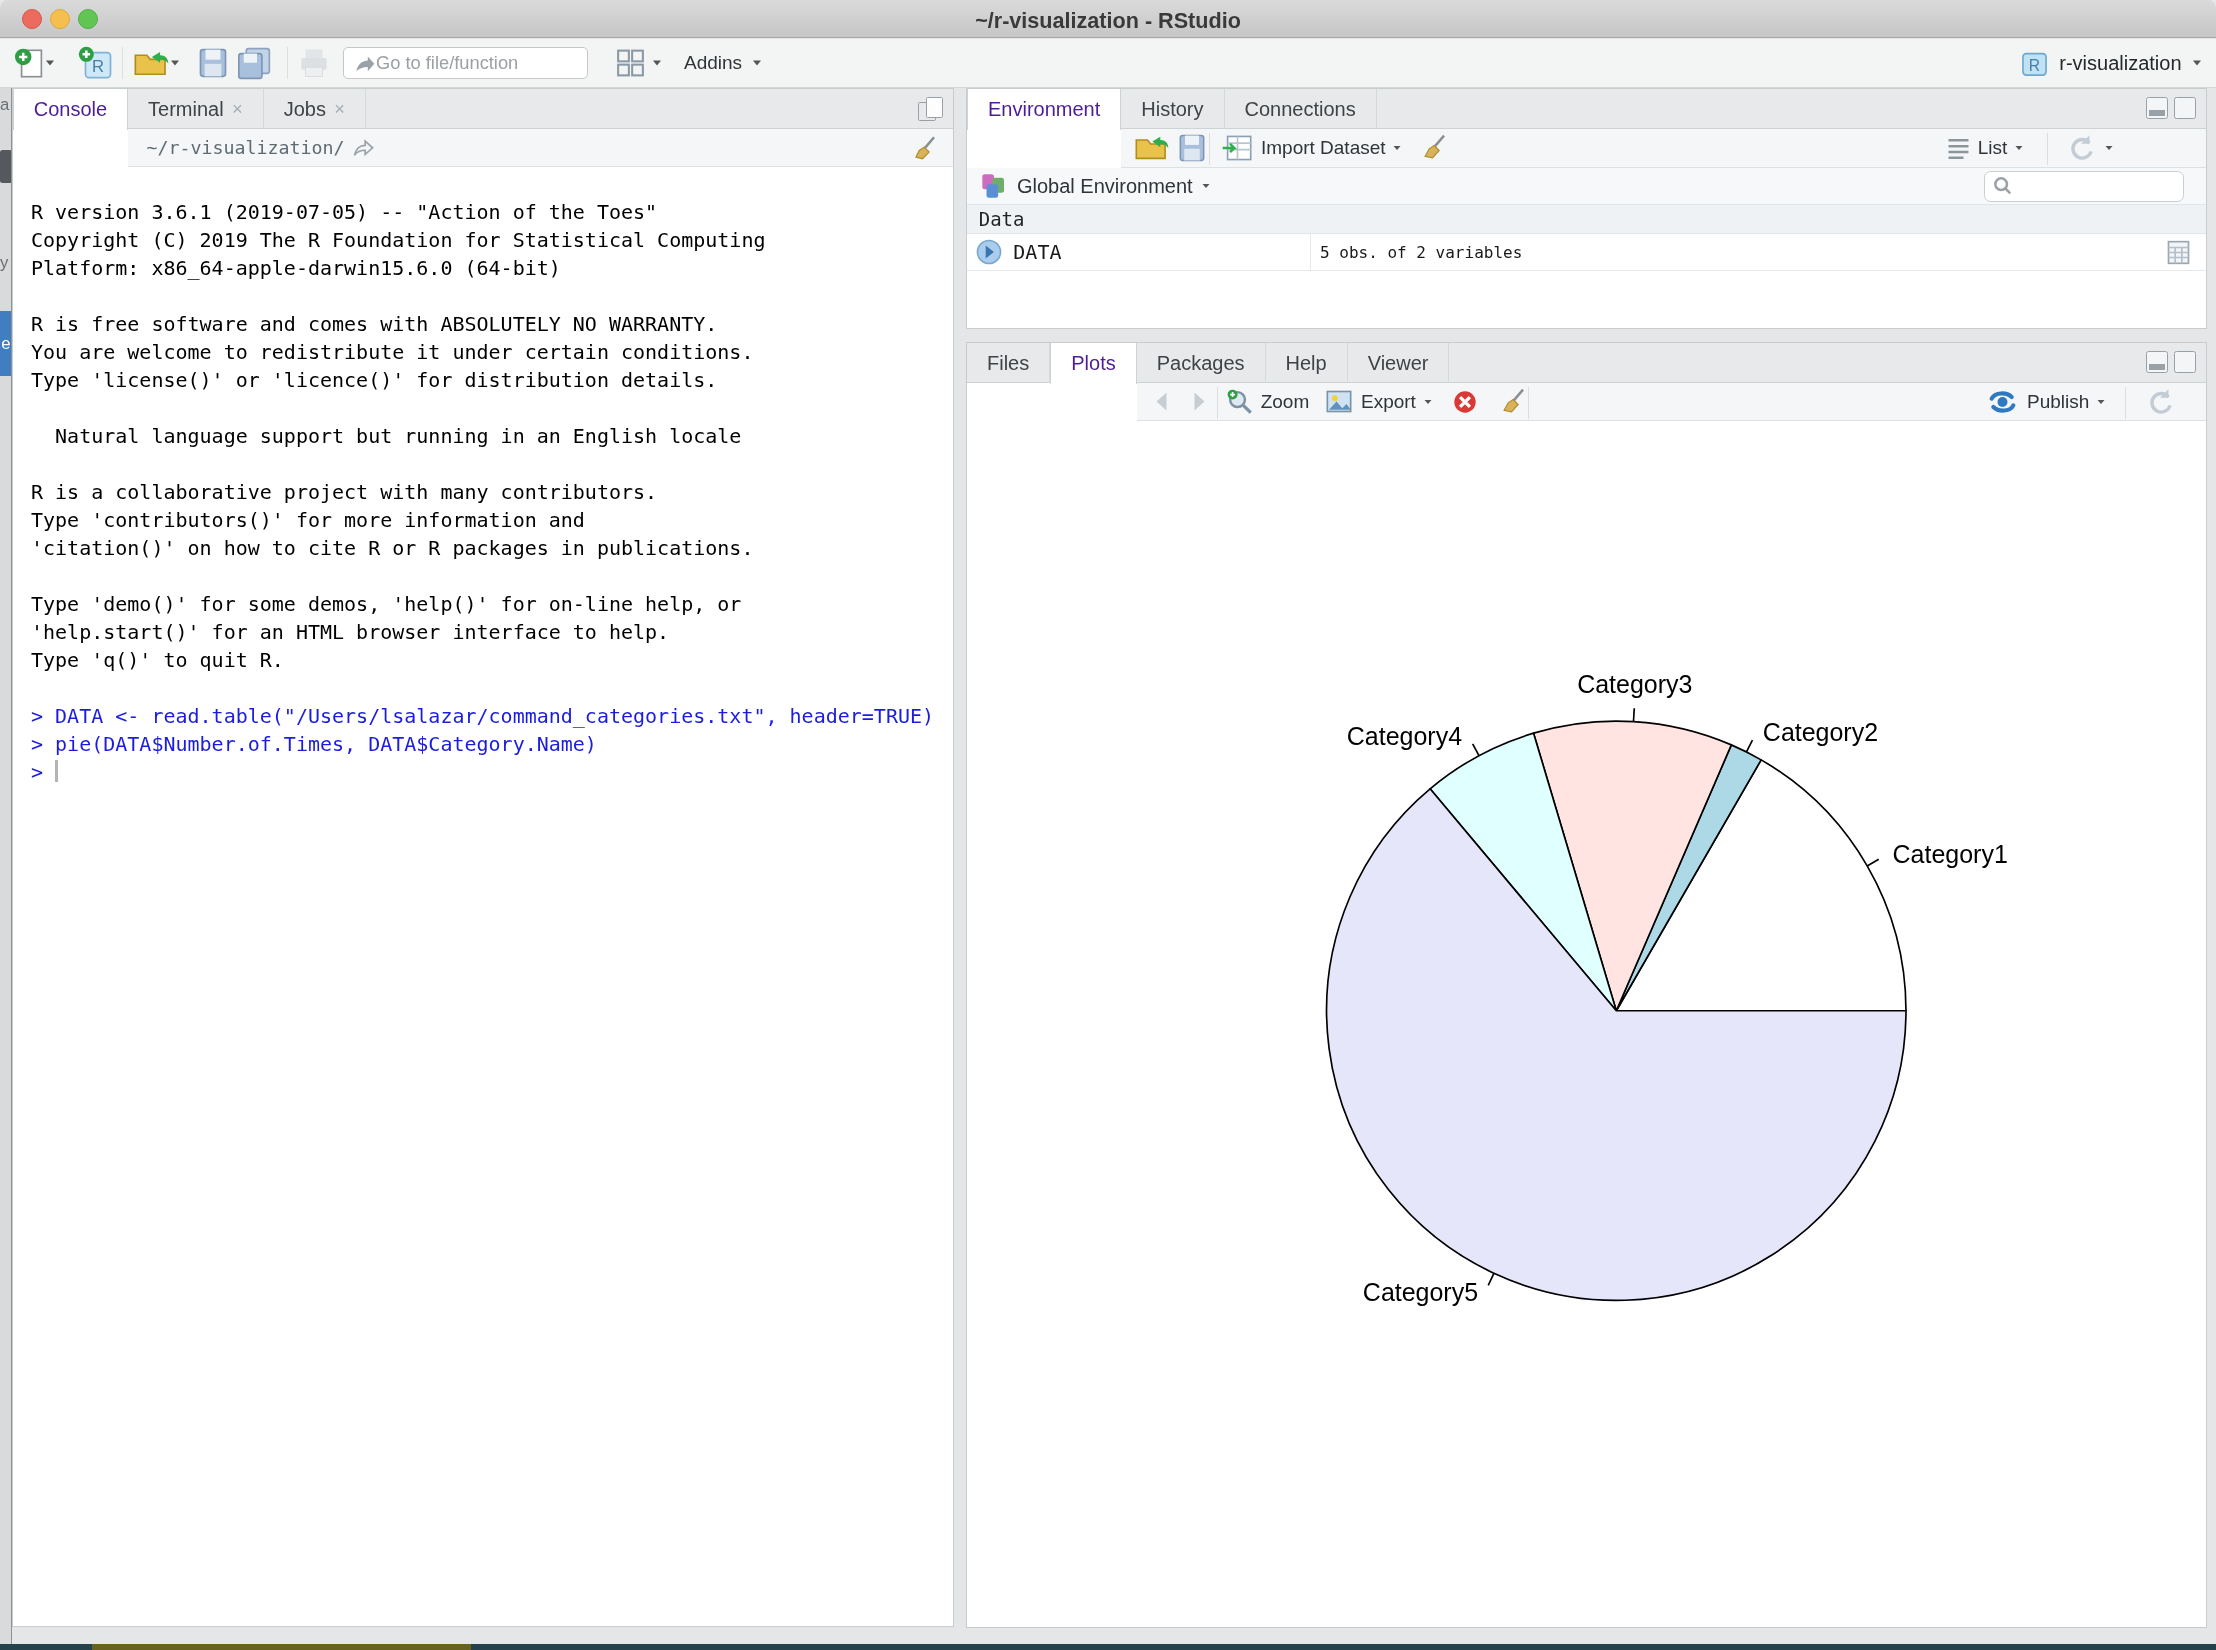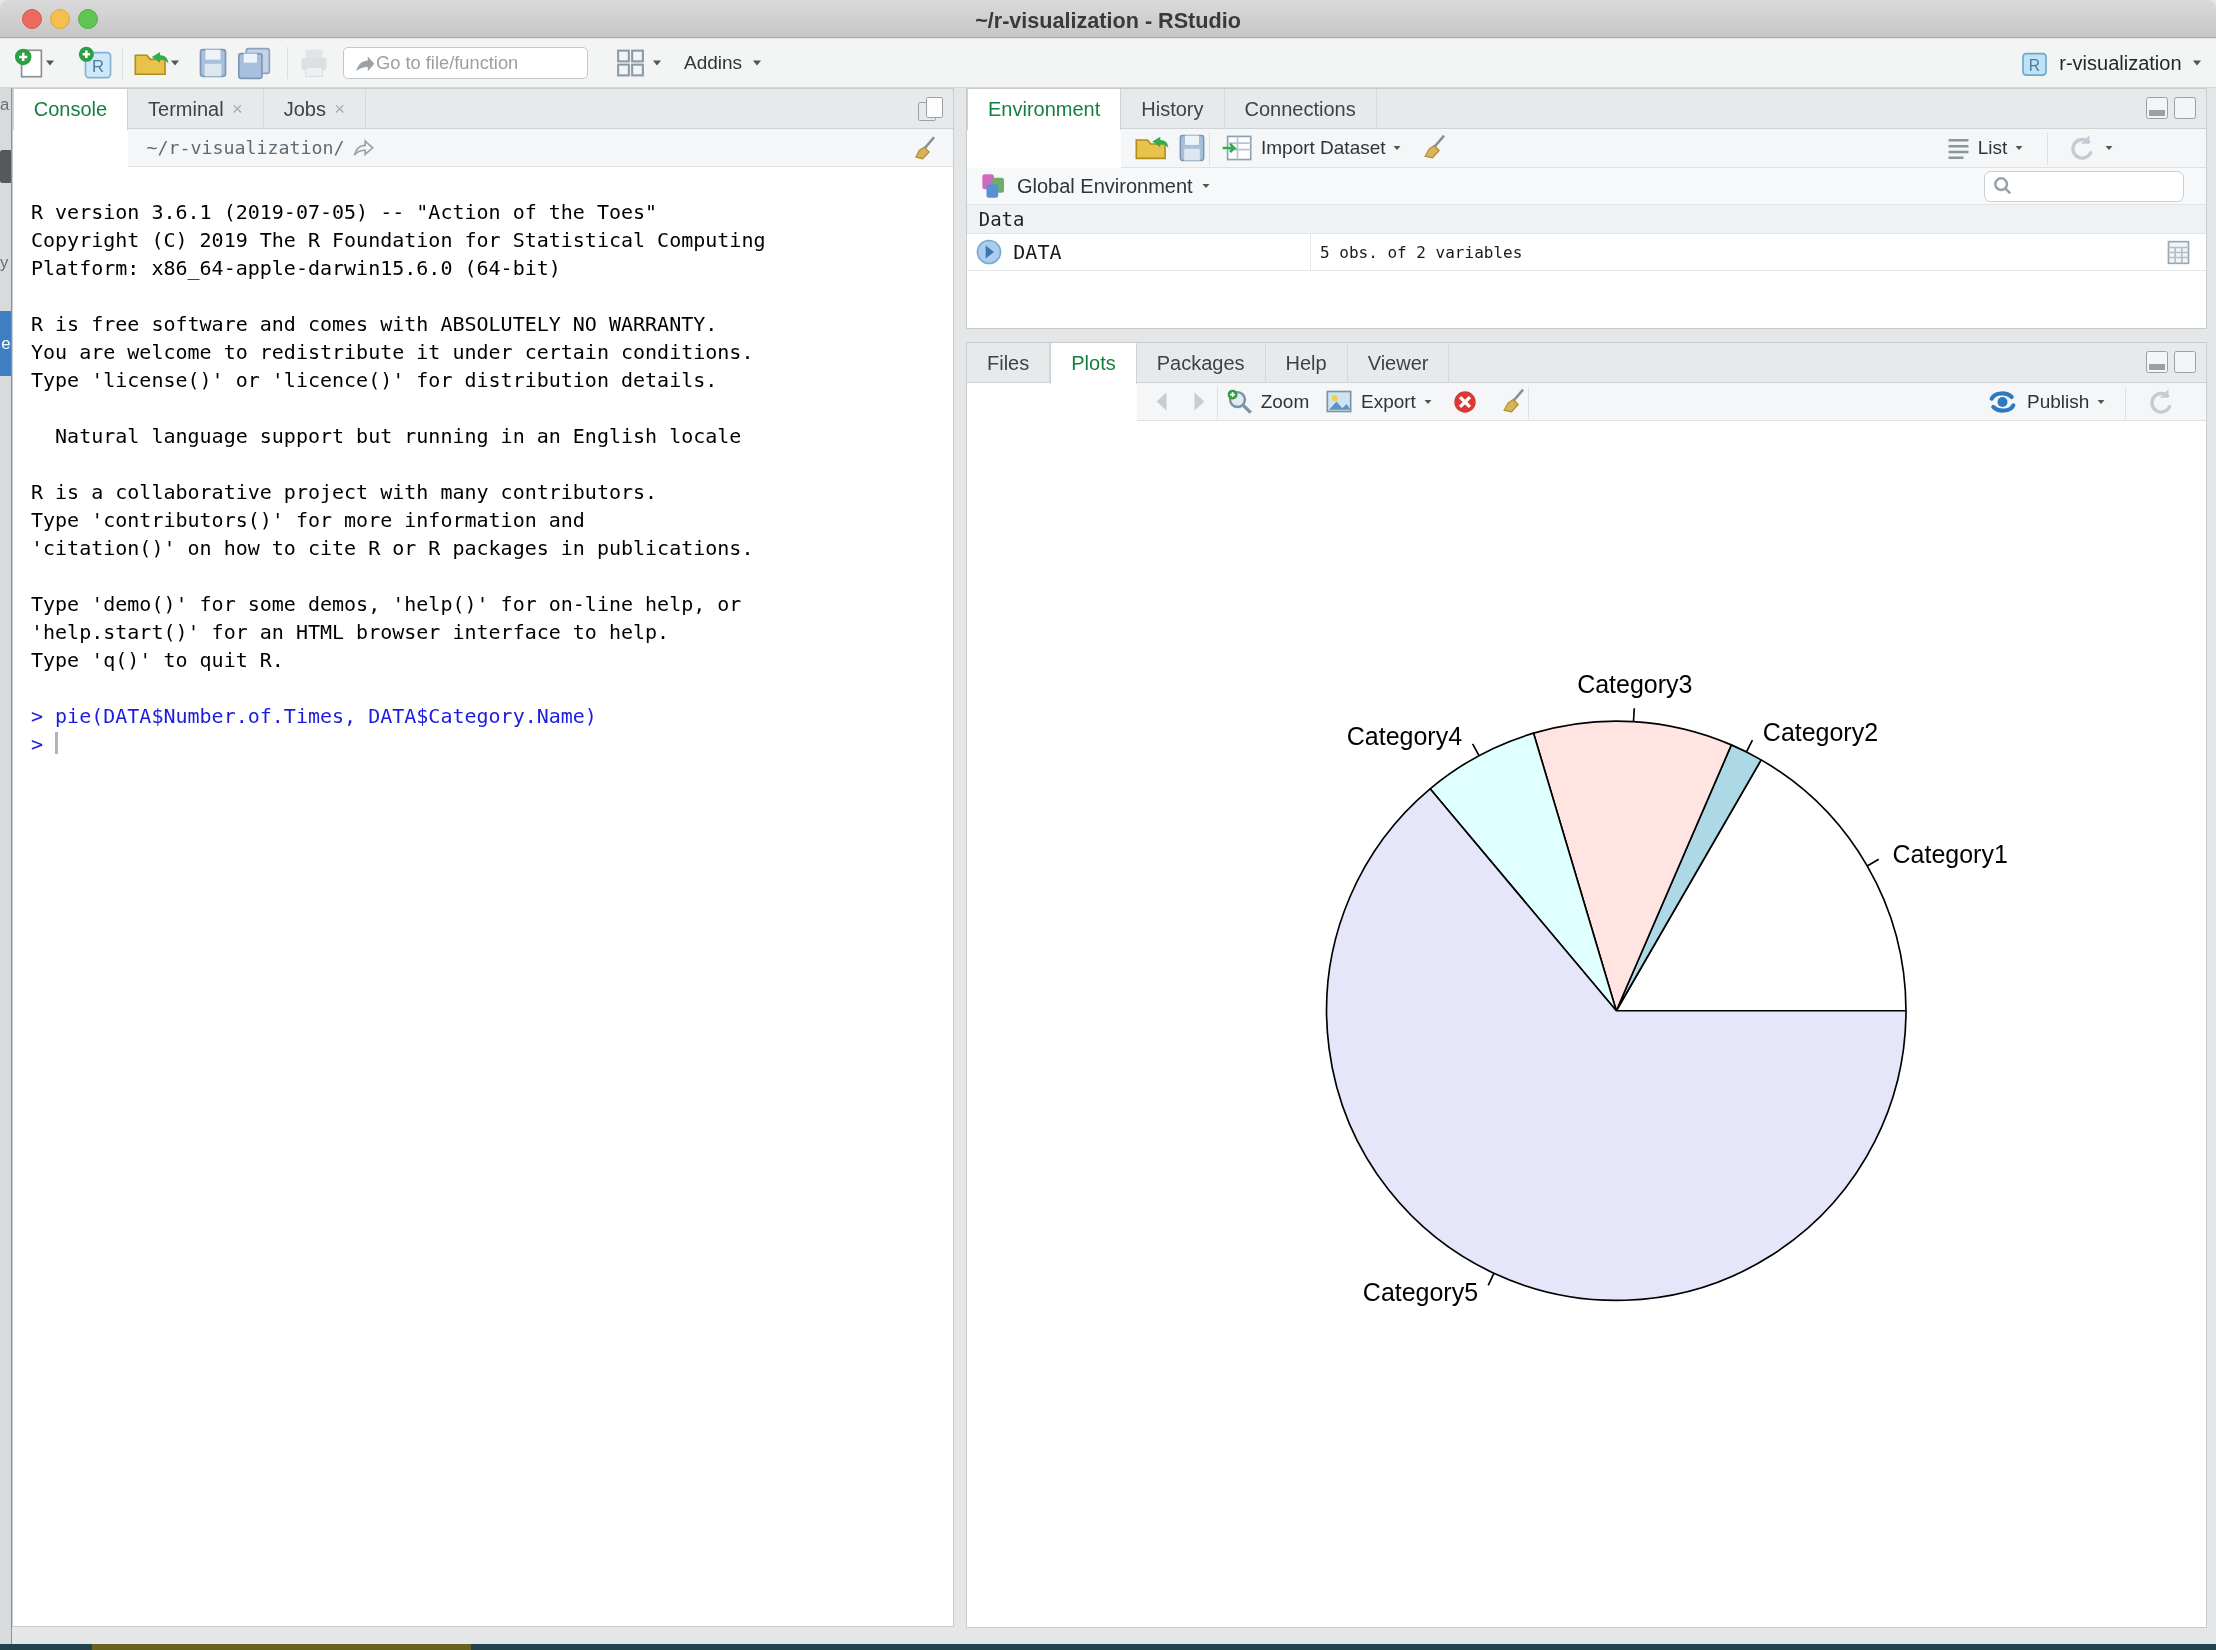--- a/index.html
+++ b/index.html
@@ -41,21 +41,21 @@
   .sliver-sel  { position:absolute; left:0; top:223px; width:11.7px; height:65px; background:#3f7fc1; color:#fff;
                  font-size:16.7px; line-height:65px; text-align:center; }
   .bottom-strip { position:absolute; left:0; top:1644px; width:2216px; height:5.8px; background:#24424c; }
   .bottom-strip .olive { position:absolute; left:92px; top:0; width:379px; height:5.8px; background:#67631f; }
 
   
   .pane { position:absolute; background:#fff; border:0.8px solid #c7cccf; }
   .tabbar { position:relative; height:40px; background:#e7e9ea; border-bottom:0.8px solid #cdd2d5; }
   .tab { position:relative; float:left; height:40px; padding:0 20px; display:flex; align-items:center; gap:8.3px;
          font-size:20px; color:#3f4347; border-right:0.8px solid #d5d9db; cursor:default; }
-  .tab.active { background:#fff; color:#15803d; border-right:0.8px solid #cdd2d5;
+  .tab.active { background:#fff; color:#4c1d95; border-right:0.8px solid #cdd2d5;
                 border-left:0.8px solid #cdd2d5; margin-bottom:-0.8px; height:41px; }
   .tab .x { color:#a6adb3; font-size:18.3px; }
   .pane-btns { position:absolute; right:10px; top:8.3px; display:flex; gap:6.7px; }
   .minibox { width:21.6px; height:21.6px; border:1.7px solid #9aa1a6; background:#f4f5f6; border-radius:2.5px; position:relative; }
   .minibox.min::after { content:""; position:absolute; left:1.7px; right:1.7px; bottom:1.7px; height:6.7px; background:#9aa1a6; }
   .popout { width:25px; height:23px; position:relative; }
   .popout::before { content:""; position:absolute; left:0; top:5px; width:16.7px; height:16.7px; border:1.7px solid #9aa1a6; background:#e7e9ea; border-radius:1.7px;}
   .popout::after  { content:""; position:absolute; right:0; top:0;  width:15px; height:18.3px; border:1.7px solid #9aa1a6; background:#fdfdfd; border-radius:1.7px;}
 
   .subbar { position:relative; height:38px; background:#f4f6f7; border-bottom:0.8px solid #dde1e3;
@@ -228,20 +228,21 @@
         <div class="cline">  Natural language support but running in an English locale</div>
         <div class="cline">&nbsp;</div>
         <div class="cline">R is a collaborative project with many contributors.</div>
         <div class="cline">Type 'contributors()' for more information and</div>
         <div class="cline">'citation()' on how to cite R or R packages in publications.</div>
         <div class="cline">&nbsp;</div>
         <div class="cline">Type 'demo()' for some demos, 'help()' for on-line help, or</div>
         <div class="cline">'help.start()' for an HTML browser interface to help.</div>
         <div class="cline">Type 'q()' to quit R.</div>
         <div class="cline">&nbsp;</div>
+        <div class="cline in">&gt; DATA &lt;- read.table("/Users/lsalazar/command_categories.txt", header=TRUE)</div>
         <div class="cline in">&gt; pie(DATA$Number.of.Times, DATA$Category.Name)</div>
         <div class="cline in">&gt; <span class="cursor"></span></div>
       </div>
   </div>
 
   <div class="pane" id="env-pane">
     <div class="tabbar">
       <div class="tab active">
           <span>Environment</span>
         </div>

